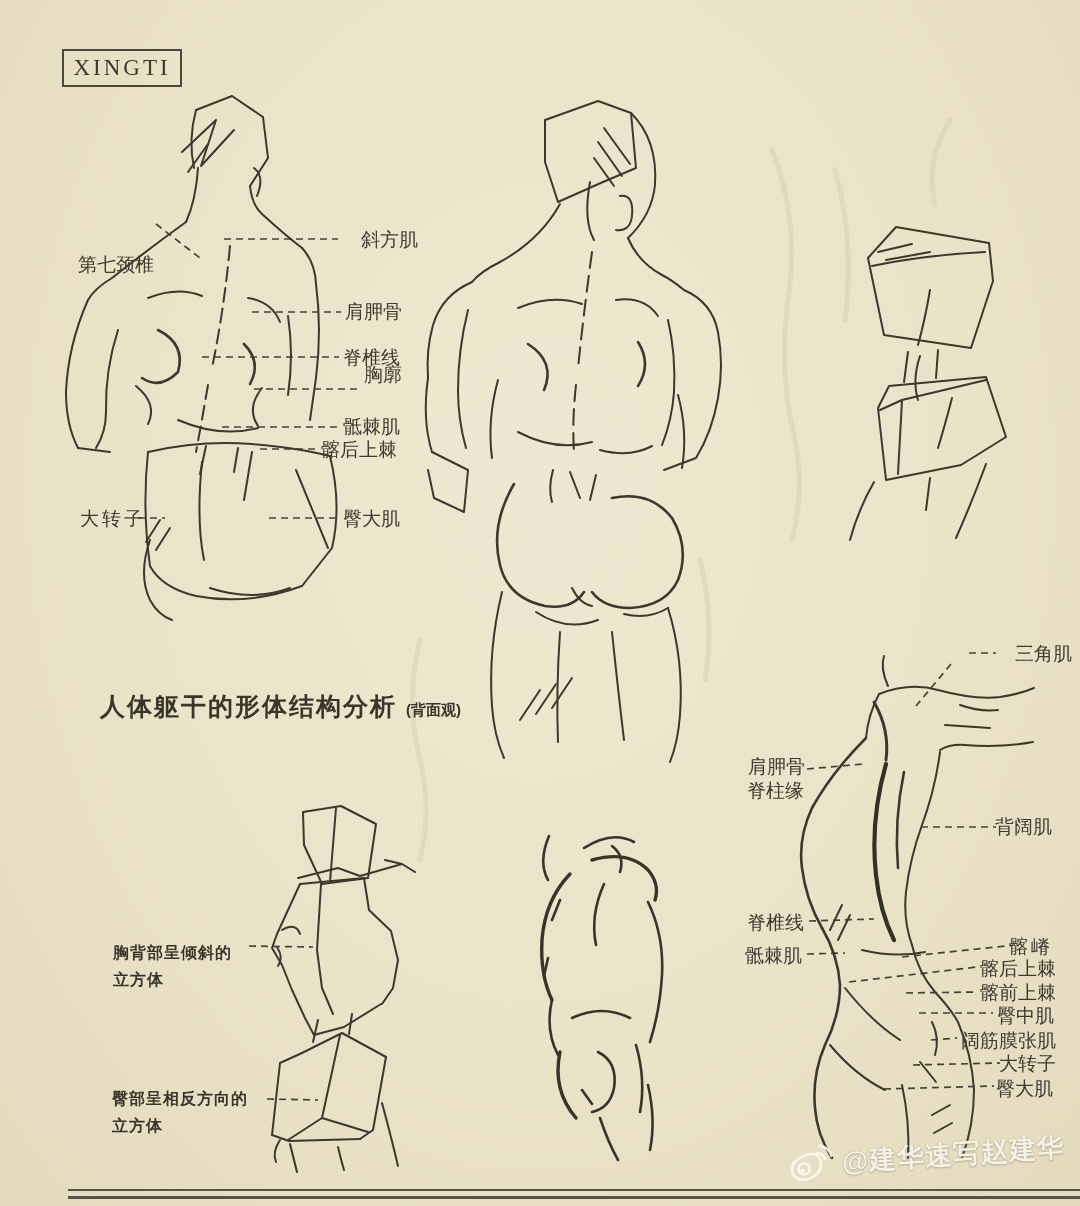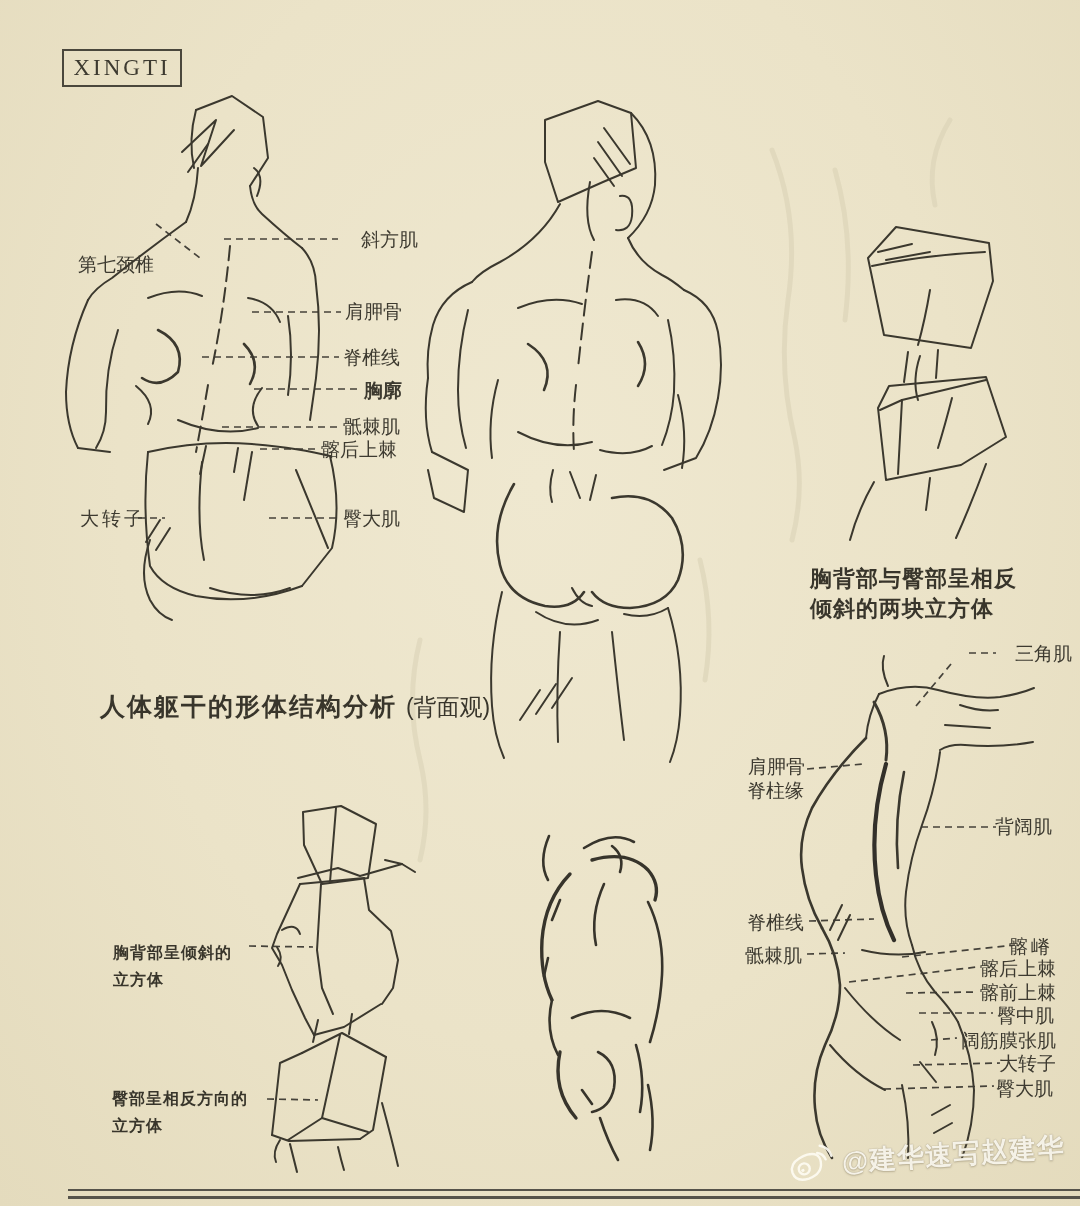--- a/index.html
+++ b/index.html
@@ -12,21 +12,21 @@
   .sketch-layer{position:absolute;left:0;top:0;width:1080px;height:1206px;}
   .header-box{
     position:absolute;left:62px;top:49px;width:116px;height:34px;
     border:2px solid #4a473c;display:flex;align-items:center;justify-content:center;
     font-family:"Liberation Serif", serif;font-size:23px;letter-spacing:3px;color:#3d3a30;
   }
   .lbl{position:absolute;font-size:19px;line-height:22px;color:#3d3a30;white-space:nowrap;}
   .lbl.sp{letter-spacing:3px;}
   .cap{position:absolute;font-weight:bold;color:#38352b;white-space:nowrap;}
   .cap-main{left:100px;top:690px;font-size:25px;letter-spacing:2px;}
-  .cap-main .note{font-size:23px;font-weight:normal;letter-spacing:0;}
+  .cap-main .note{font-size:15px;font-weight:bold;letter-spacing:0;}
   .cap-rightcubes{left:810px;top:564px;font-size:22px;line-height:30px;letter-spacing:1px;}
   .cap-cube{font-size:16px;line-height:27px;letter-spacing:1px;}
   .rule{position:absolute;background:#56534a;}
   .watermark{
     position:absolute;left:788px;top:1146px;display:flex;align-items:center;gap:8px;
     transform:rotate(-4deg);transform-origin:left center;
     color:rgba(253,251,242,0.92);font-size:27px;font-weight:bold;letter-spacing:1px;
     text-shadow:0 0 1px rgba(140,128,100,.9), 0 1px 2px rgba(140,128,100,.45);
   }
 </style>
@@ -233,33 +233,29 @@
   </svg>
 
   <div class="header-box">
     <span>XINGTI</span>
   </div>
 
   <div class="lbl" style="left:78px;top:206px;margin-top:48px;">第七颈椎</div>
   <div class="lbl" style="left:361px;top:229px;">斜方肌</div>
   <div class="lbl" style="left:345px;top:301px;">肩胛骨</div>
   <div class="lbl" style="left:343px;top:347px;">脊椎线</div>
-  <div class="lbl" style="left:364px;top:380px;font-weight:bold;">胸廓</div>
+  <div class="lbl" style="left:364px;top:364px;">胸廓</div>
   <div class="lbl" style="left:343px;top:416px;">骶棘肌</div>
   <div class="lbl" style="left:321px;top:439px;">髂后上棘</div>
   <div class="lbl sp" style="left:80px;top:508px;">大转子</div>
   <div class="lbl" style="left:343px;top:508px;">臀大肌</div>
 
   <div class="cap cap-main">
     <span>人体躯干的形体结构分析</span>
     <span class="note">(背面观)</span>
-  </div>
-  <div class="cap cap-rightcubes">
-    <div>胸背部与臀部呈相反</div>
-    <div>倾斜的两块立方体</div>
   </div>
   <div class="cap cap-cube" style="left:113px;top:939px;">
     <div>胸背部呈倾斜的</div>
     <div>立方体</div>
   </div>
   <div class="cap cap-cube" style="left:112px;top:1085px;">
     <div>臀部呈相反方向的</div>
     <div>立方体</div>
   </div>
 

